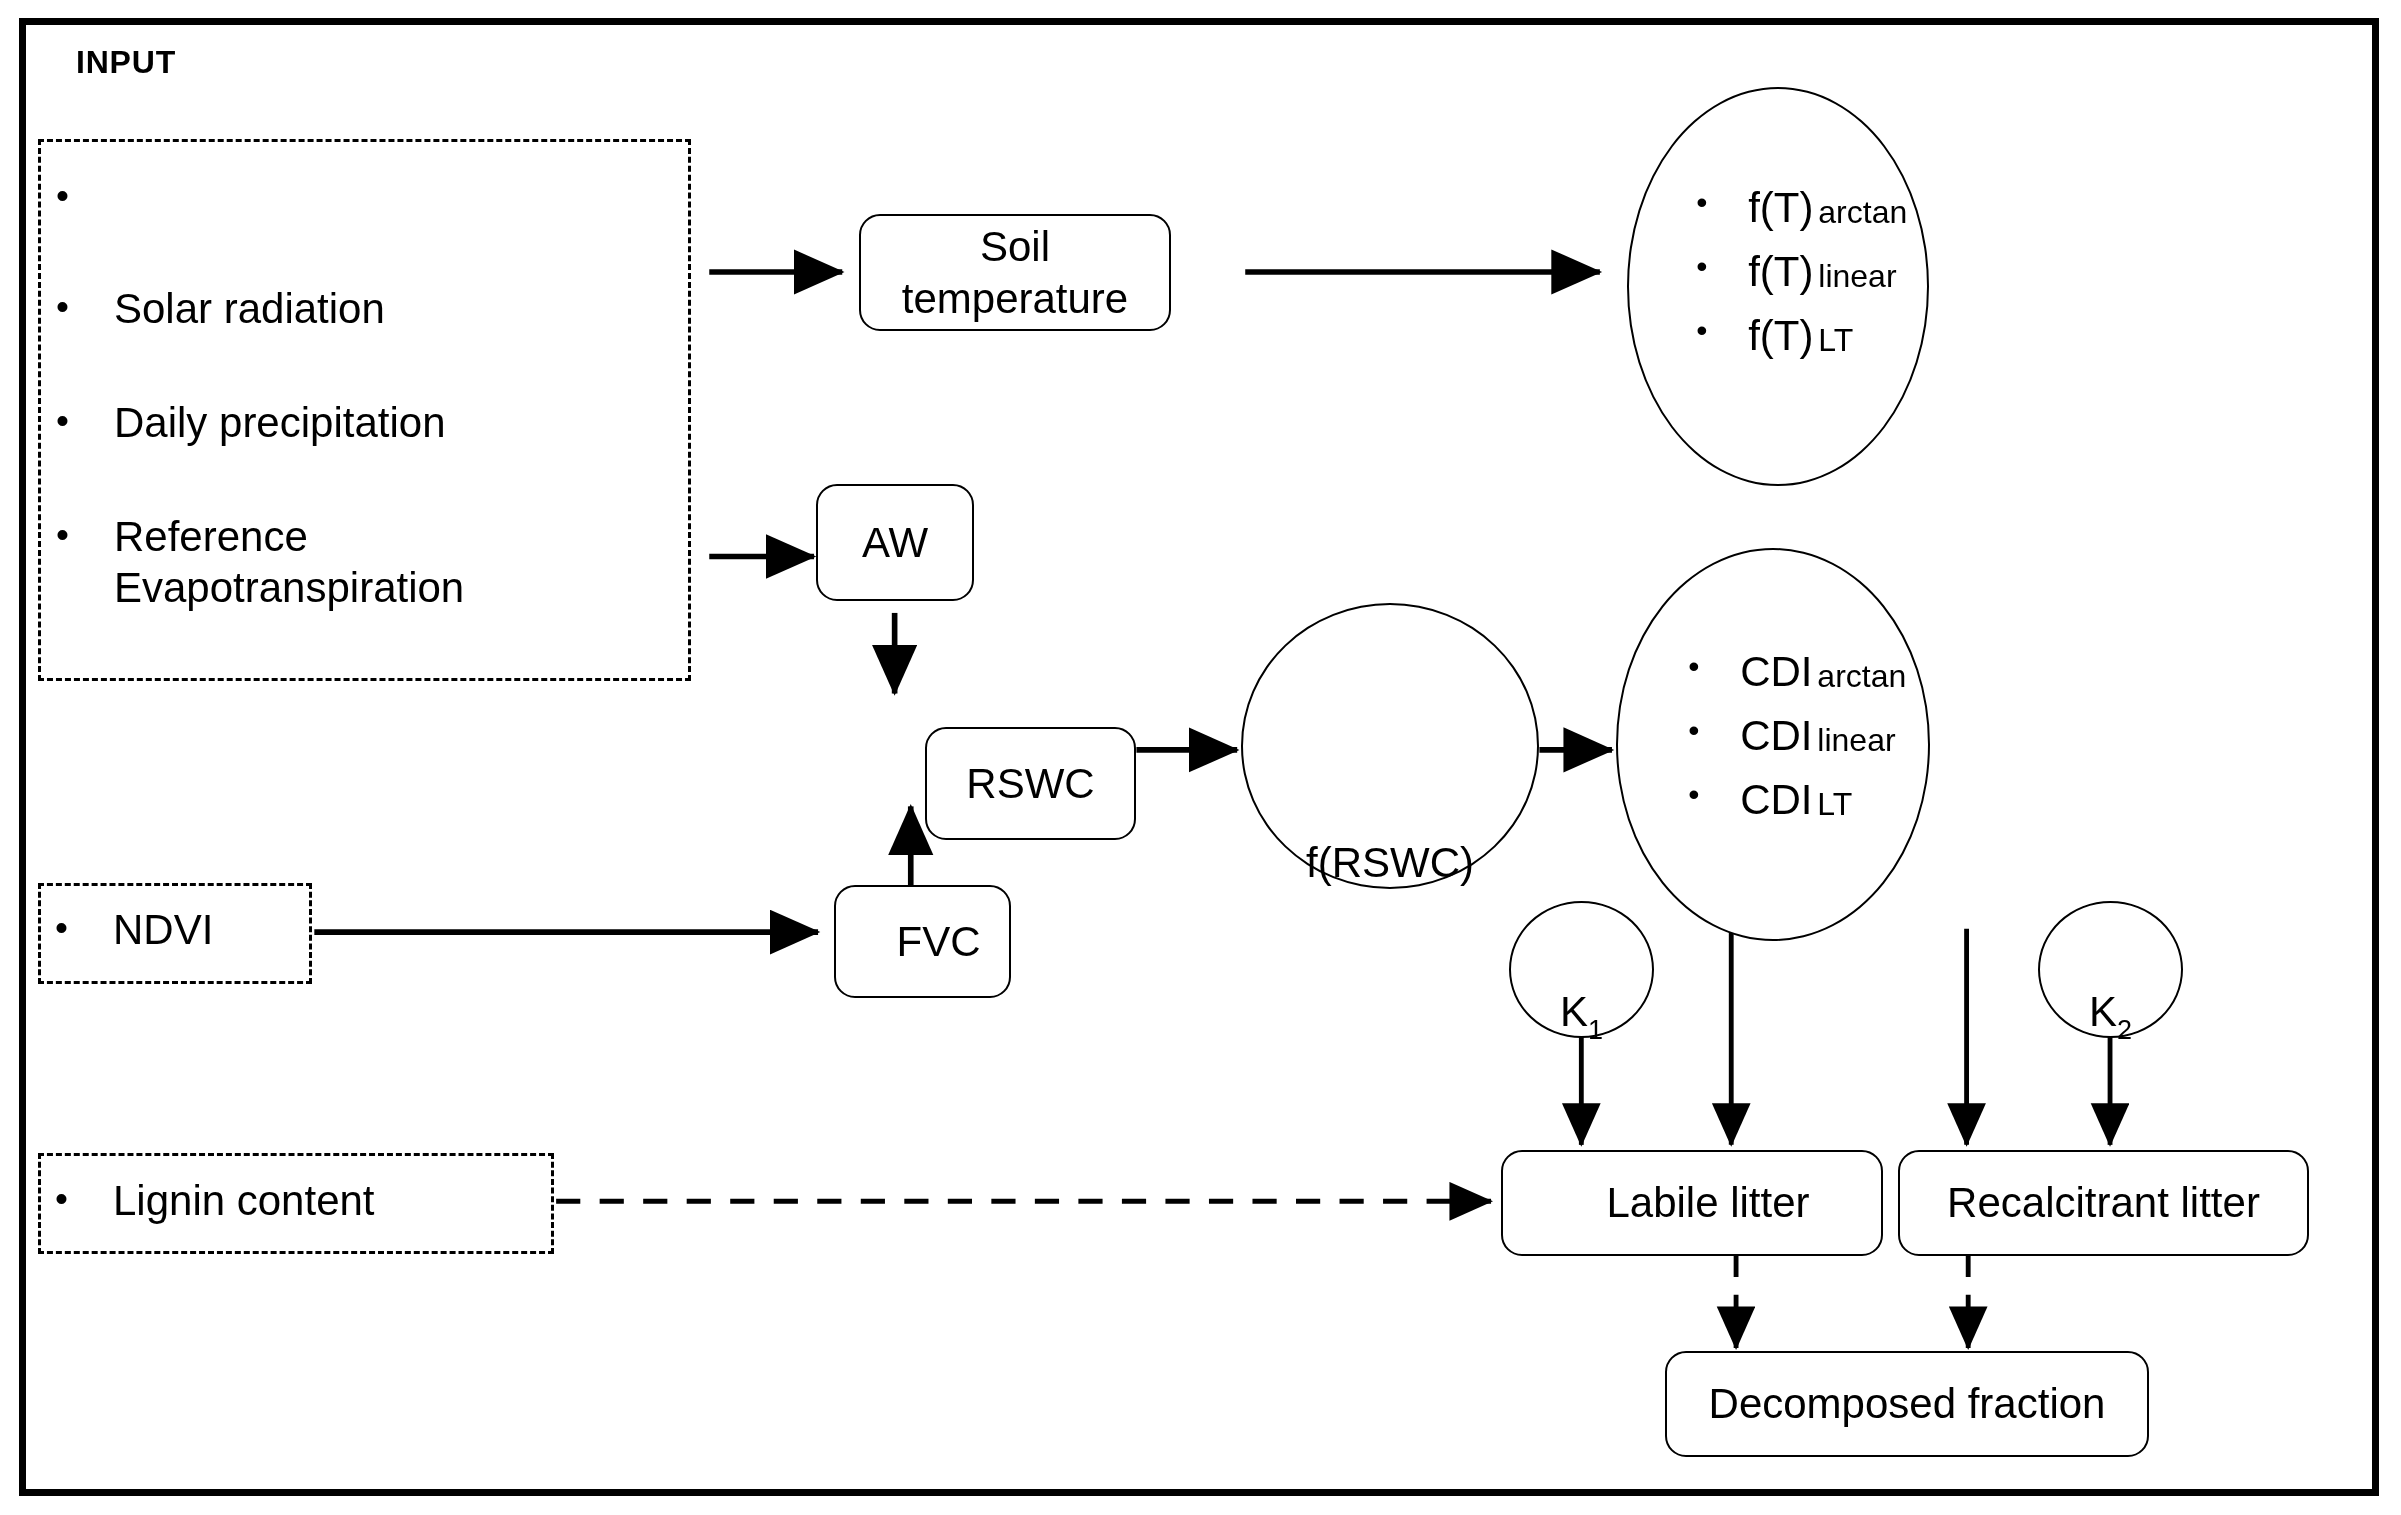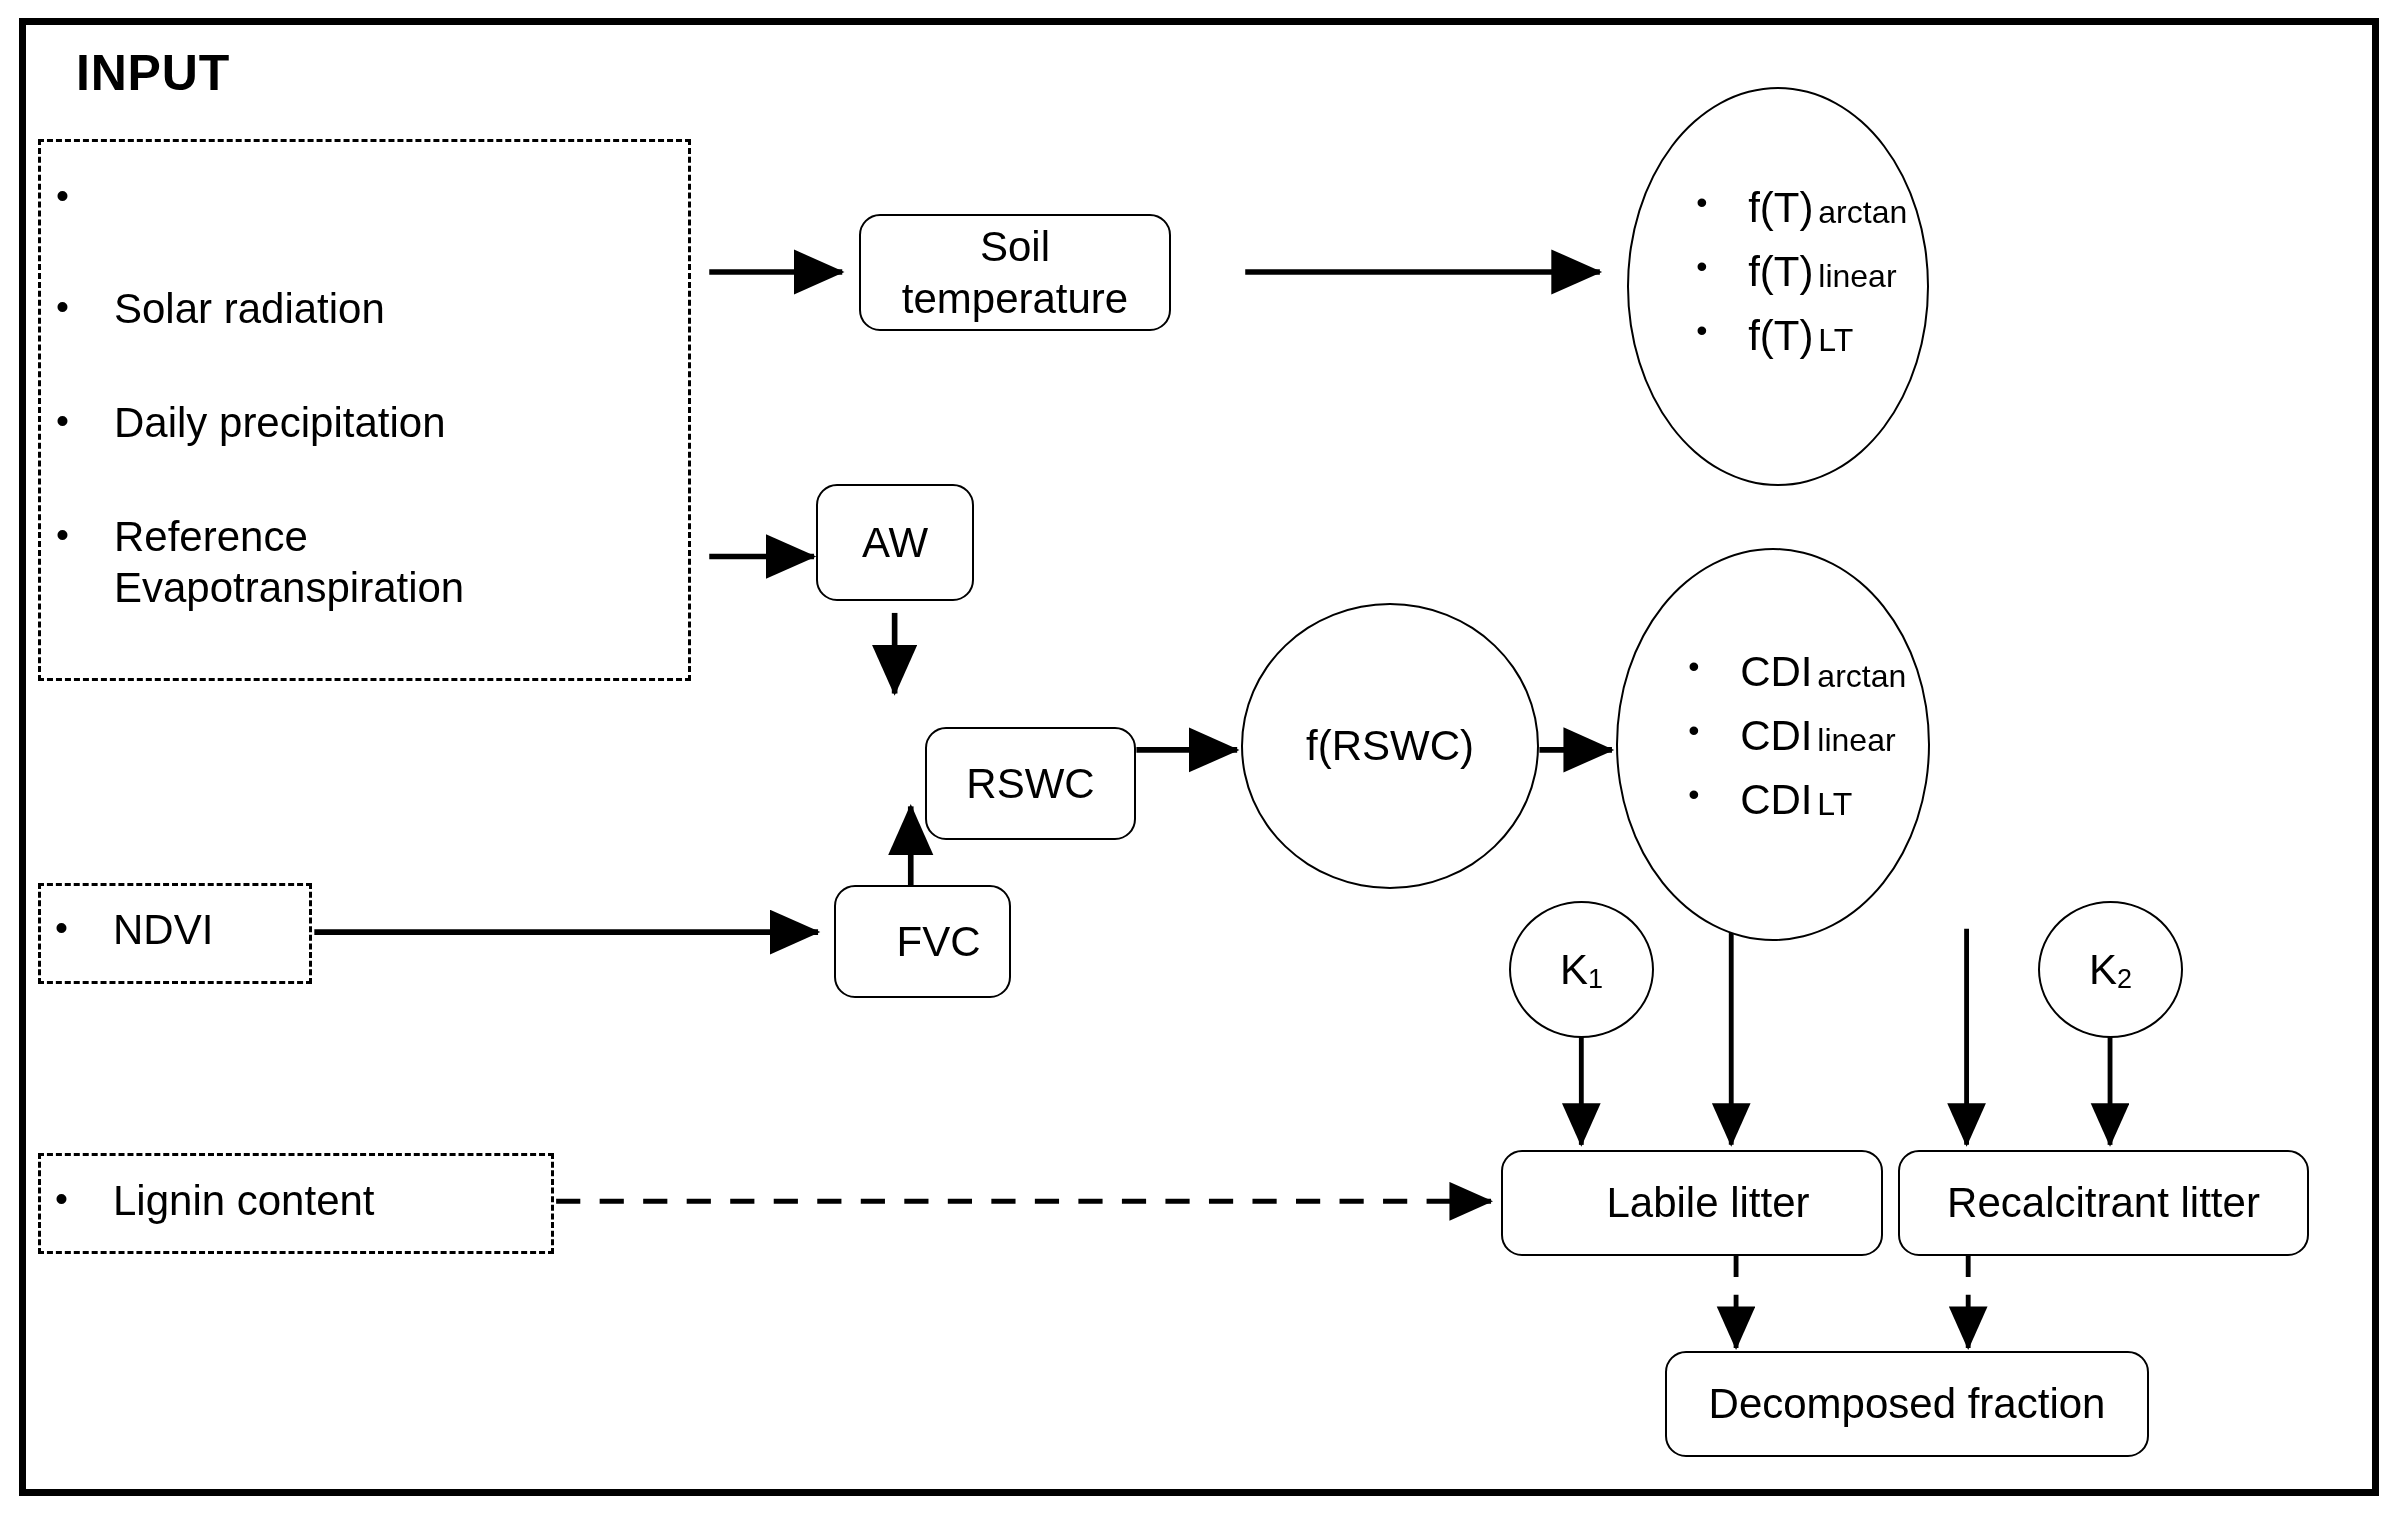--- a/index.html
+++ b/index.html
@@ -2,23 +2,23 @@
 <html style="font-size:13px"><head>
 <meta charset="utf-8">
 <style>
   html,body{margin:0;padding:0;background:#ffffff;}
   body{font-family:"Liberation Sans", sans-serif;}
   #stage{position:relative;width:2401px;height:1516px;background:#fff;overflow:hidden;}
   #svg-layer{position:absolute;left:0;top:0;width:2401px;height:1516px;}
   .node{position:absolute;display:flex;align-items:center;justify-content:center;text-align:center;box-sizing:border-box;color:#000;}
   .rbox{border:2.4px solid #000;border-radius:21px;background:#fff;font-size:42px;line-height:1.22;}
   .dashbox{border:3.2px dashed #000;background:transparent;}
-  .circ{border:2.4px solid #000;border-radius:50%;background:#fff;font-size:42px;}
+  .circ{border:2.4px solid #000;border-radius:50%;background:#fff;font-size:42px;align-items:flex-end;}
   .outer-frame{position:absolute;left:18.5px;top:18px;width:2360px;height:1478px;border:7.3px solid #000;box-sizing:border-box;background:transparent;}
-  .input-title{position:absolute;left:76px;top:44px;font-size:50px;font-weight:bold;letter-spacing:0.8px;color:#000;}
+  .input-title{position:absolute;left:76px;top:44px;font-size:32px;font-weight:bold;letter-spacing:0.8px;color:#000;}
   .bullet-list{position:absolute;box-sizing:border-box;}
   .bullet-row{display:flex;align-items:flex-start;font-size:42px;line-height:1.22;color:#000;}
   .bullet-dot{flex:0 0 auto;width:58px;text-align:left;padding-left:8px;font-size:37px;line-height:1.3;}
   .bullet-text{flex:1 1 auto;text-align:left;}
   .sub{font-size:32px;vertical-align:baseline;position:relative;top:9.7px;padding-left:4.8px;}
   .subnum{font-size:27px;position:relative;top:9.7px;}
   .circ-list{position:absolute;display:flex;flex-direction:column;gap:18px;}
   .circ-row{display:flex;align-items:flex-start;font-size:42px;color:#000;line-height:1.1;}
   .circ-dot{width:52px;font-size:32px;padding-left:3.2px;}
 </style>

